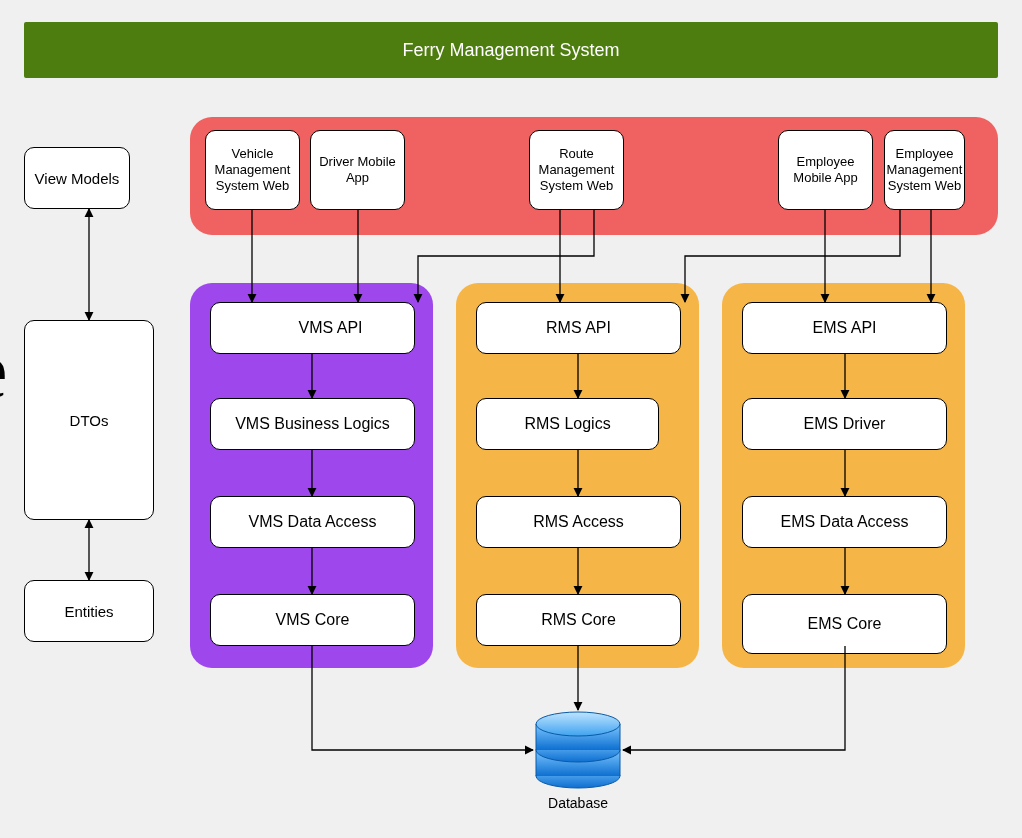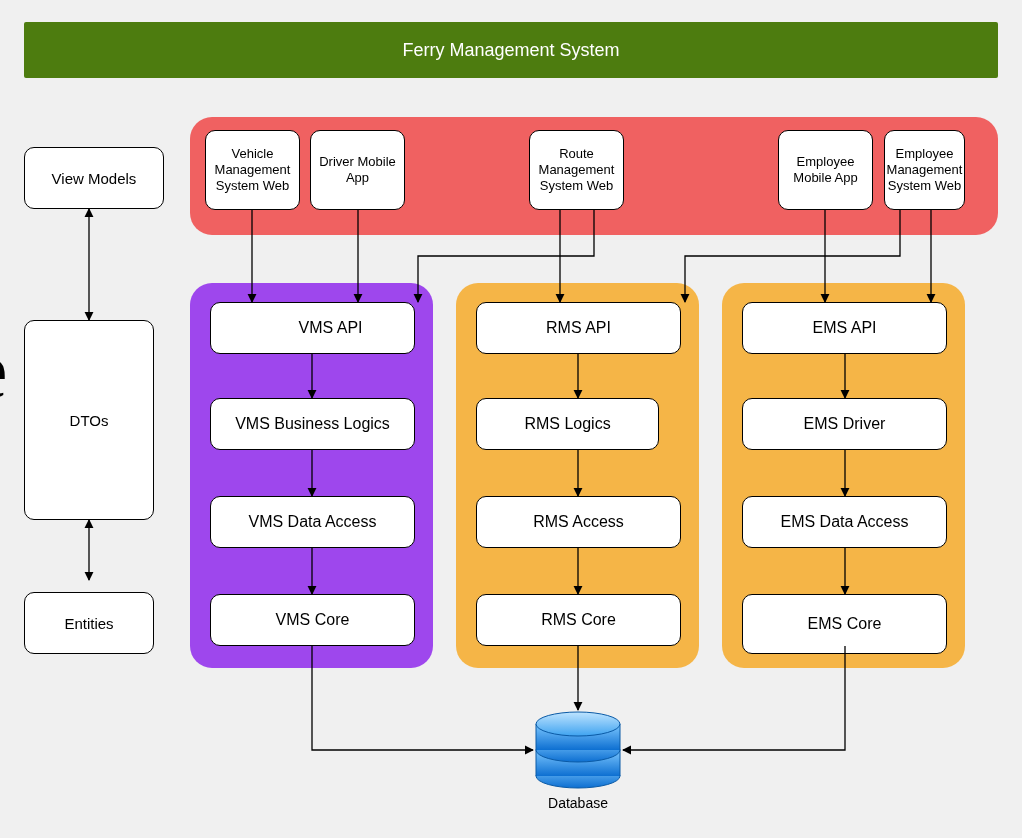--- a/index.html
+++ b/index.html
@@ -68,27 +68,27 @@
 <body>
 
 <div class="header-box" style="left:24px; top:22px; width:974px; height:56px;">
   <span>Ferry Management System</span>
 </div>
 
 <div style="position:absolute; left:-28px; top:325px; font-size:80px; font-weight:500; font-family:Georgia,serif; color:#000;">
   <span>e</span>
 </div>
 
-<div class="box left-box" style="left:24px; top:147px; width:140px; height:62px;">
+<div class="box left-box" style="left:24px; top:147px; width:106px; height:62px;">
   <span>View Models</span>
 </div>
 <div class="box left-box" style="left:24px; top:320px; width:130px; height:200px;">
   <span>DTOs</span>
 </div>
-<div class="box left-box" style="left:24px; top:580px; width:130px; height:62px;margin-top:12px;">
+<div class="box left-box" style="left:24px; top:580px; width:130px; height:62px;">
   <span>Entities</span>
 </div>
 
 <div class="group red-group" style="left:190px; top:117px; width:808px; height:118px;"></div>
 
 <div class="box small-box" style="left:205px; top:130px; width:95px; height:80px;">
   <span>Vehicle Management System Web</span>
 </div>
 <div class="box small-box" style="left:310px; top:130px; width:95px; height:80px;">
   <span>Driver Mobile App</span>

